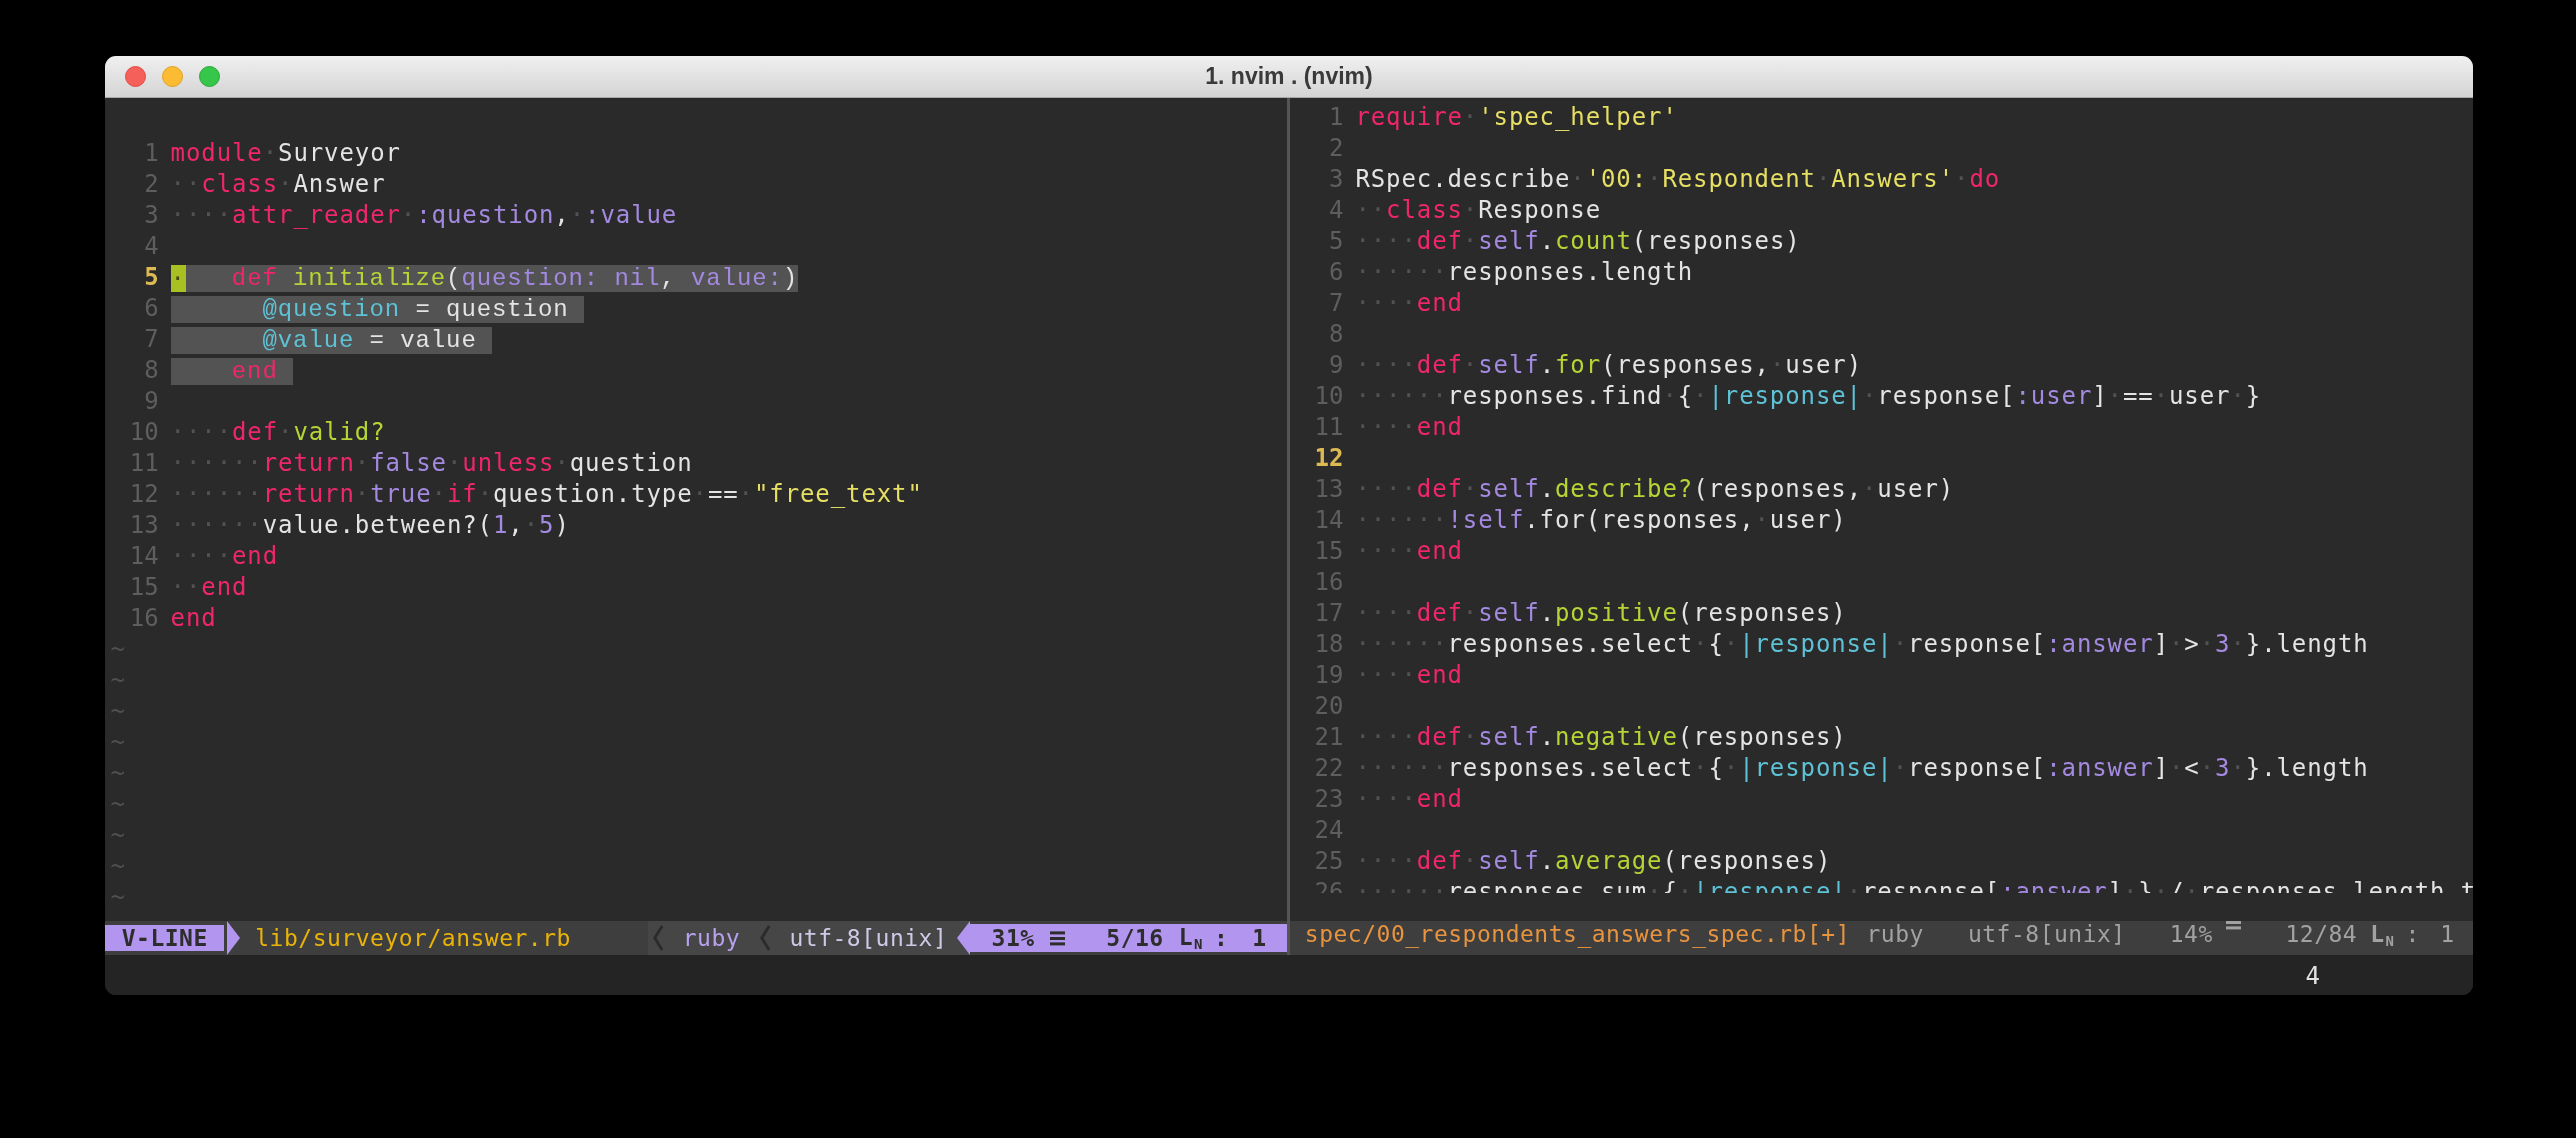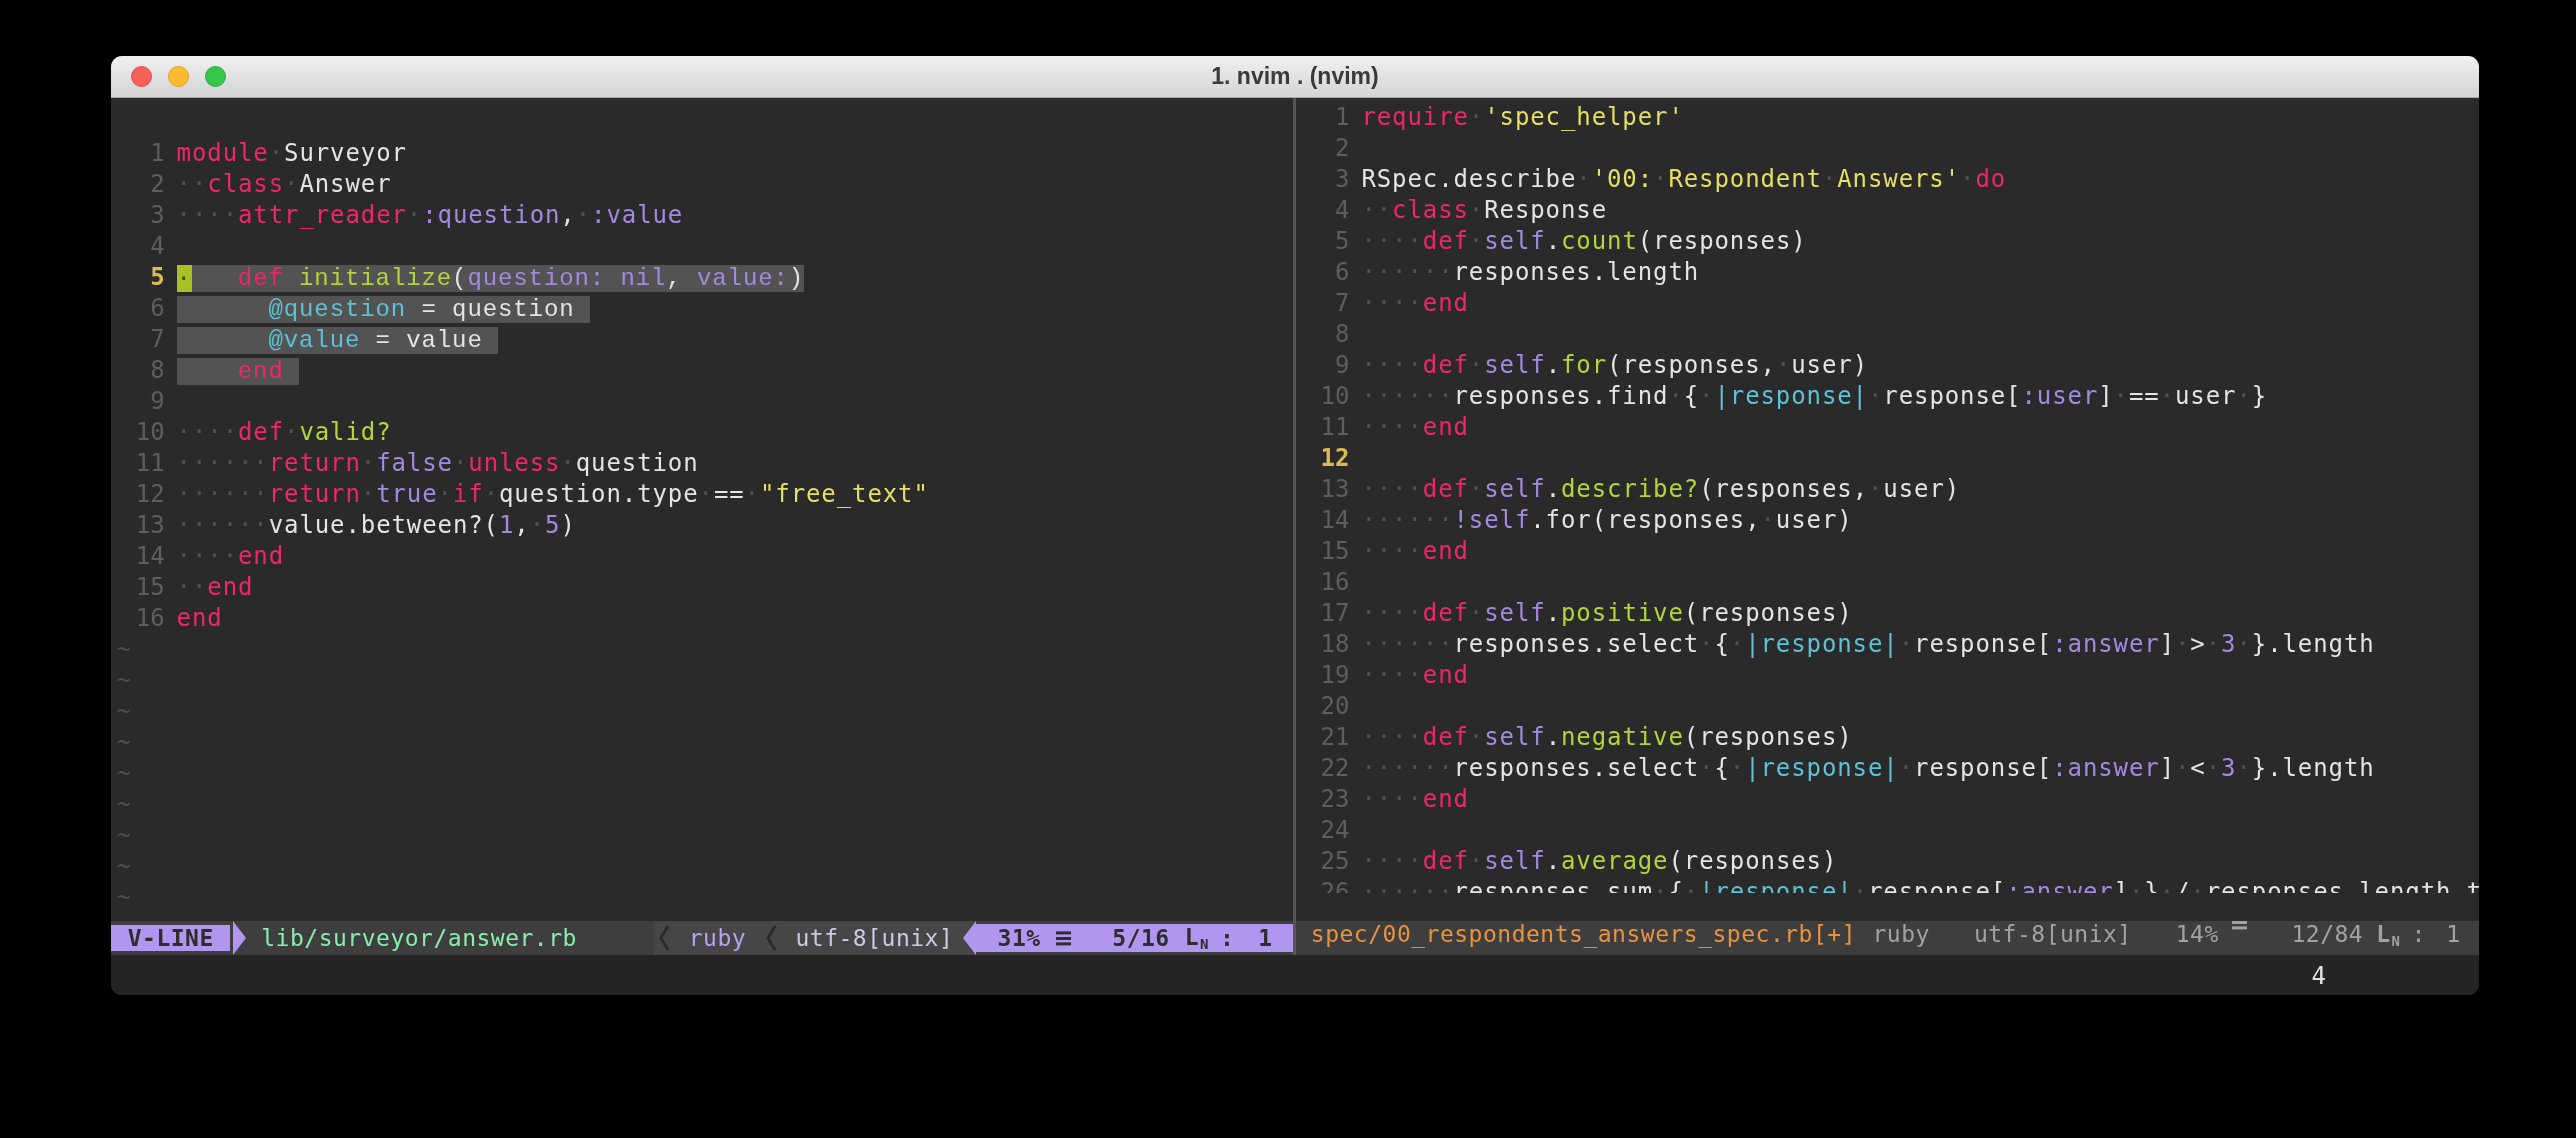--- a/index.html
+++ b/index.html
@@ -1,19 +1,19 @@
 <!DOCTYPE html>
 <html style="--bg: #2a2a2a; --fg: #e4e4e4; --pink: #f0266d; --green: #b6d435; --cpurple: #a489e0; --cyan: #5ec2d6; --yellow: #e6df63; --sel: #535353; --cursor: #a9c023; --purple: #b295ee; --orange: #e8943f; --clnr: #ddb954;font-size:15px"><head>
 <meta charset="utf-8">
 <style>
   html,body{margin:0;padding:0;background:#000;}
   body{width:2576px;height:1138px;position:relative;overflow:hidden;
        font-family:"DejaVu Sans Mono",monospace;}
 
-  .window{position:absolute;left:111px;top:56px;width:2368px;height:939px;
+  .window{position:absolute;left:105px;top:56px;width:2368px;height:939px;
           border-radius:11px;overflow:hidden;background:var(--bg,#2a2a2a);
           box-shadow:0 28px 74px rgba(0,0,0,.8);}
 
   
   .titlebar{height:41px;background:linear-gradient(#f0f0f0,#d4d4d4);
             border-bottom:0.9px solid #a8a8a8;display:flex;align-items:center;
             justify-content:center;position:relative;}
   .traffic{position:absolute;left:20.4px;top:0;height:100%;display:flex;align-items:center;gap:15.7px;}
   .light{width:21px;height:21px;border-radius:50%;box-sizing:border-box;}
   .light.red{background:#f6605a;border:0.9px solid #df4a43;}
@@ -50,21 +50,21 @@
 
   
   .statusline{height:35px;display:flex;align-items:center;font-size:23px;
               letter-spacing:0.5px;overflow:hidden;}
   .statusline.active{background:#3e3e3e;}
   .sl-mode{background:var(--purple,#b295ee);color:#2d2d2d;font-weight:bold;
            display:flex;align-items:center;padding:0 16.7px;}
   .gapline{width:2.8px;background:#2f2f2f;}
   .arrow-r{width:0;height:0;border-top:17.6px solid transparent;
            border-bottom:17.6px solid transparent;border-left:13px solid var(--purple,#b295ee);}
-  .sl-file{color:#86efac;display:flex;align-items:center;padding-left:15px;flex:1;min-width:0;}
+  .sl-file{color:#eab308;display:flex;align-items:center;padding-left:15px;flex:1;min-width:0;}
   .sl-group{background:#464646;display:flex;align-items:center;}
   .chev{margin:0 3.7px;}
   .sl-ft{color:#b8a2f0;padding:0 15px;}
   .sl-enc{color:#cfc8e6;padding:0 9.3px 0 15px;}
   .arrow-l{width:0;height:0;border-top:17.6px solid transparent;
            border-bottom:17.6px solid transparent;border-right:13px solid var(--purple,#b295ee);}
   .sl-pct{background:var(--purple,#b295ee);color:#2d2d2d;font-weight:bold;
           display:flex;align-items:center;padding:0 20.4px 0 22px;}
   .bars{display:inline-block;width:15.7px;height:2.8px;background:currentColor;
         box-shadow:0 5.6px 0 currentColor,0 11px 0 currentColor;transform:translateY(-5.6px);}

